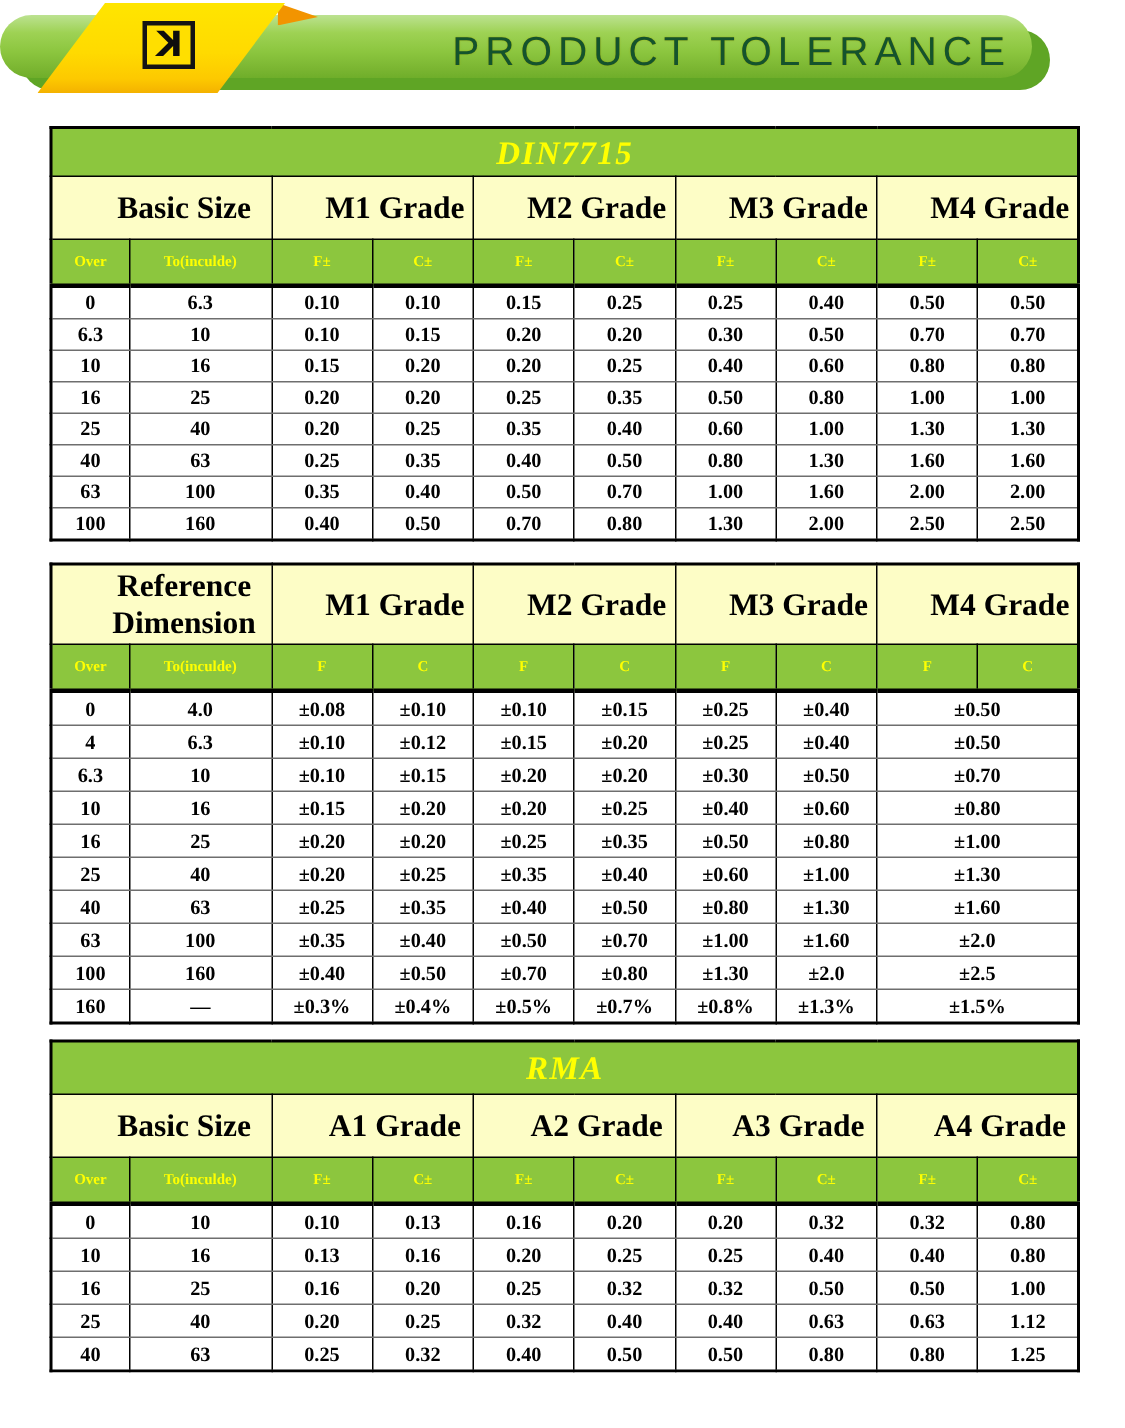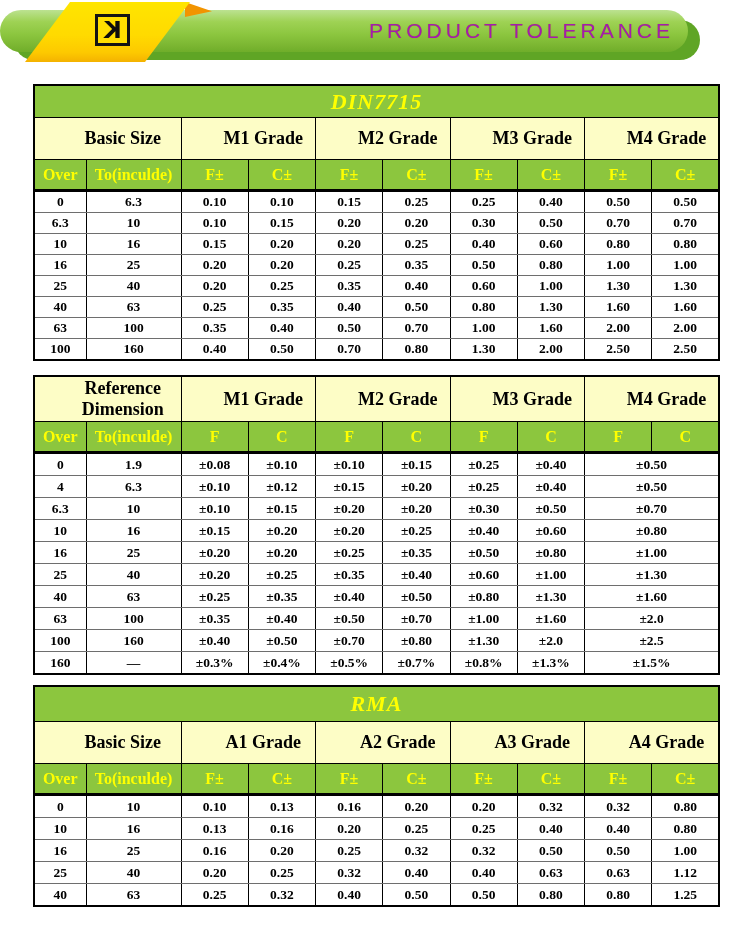--- a/index.html
+++ b/index.html
@@ -7,22 +7,22 @@
   .page{width:750px;position:relative;}
 
   
   .banner{position:relative;height:64px;width:750px;}
   .pill-shadow{position:absolute;left:14px;top:20px;width:686px;height:40px;
     border-radius:22px;background:#5fa525;z-index:1;}
   .pill{position:absolute;left:0;top:10px;width:688px;height:42px;border-radius:21px;
     background:linear-gradient(180deg,#bce291 0%,#9ed254 28%,#8cc63f 58%,#7ab531 86%,#6fae2a 100%);
     z-index:2;}
   .banner-title{position:absolute;top:19px;right:76px;z-index:3;
-    font-family:"Liberation Sans",sans-serif;font-size:21px;font-weight:400;
-    letter-spacing:4px;color:#a21caf;text-shadow:0 0 1px #9aa000;white-space:nowrap;}
+    font-family:"Liberation Sans",sans-serif;font-size:27px;font-weight:400;
+    letter-spacing:4px;color:#14532d;text-shadow:0 0 1px #9aa000;white-space:nowrap;}
   .ribbon-fold{position:absolute;left:185px;top:2px;width:27px;height:15px;
     background:#f29400;clip-path:polygon(0 0,100% 62%,0 100%);z-index:3;}
   .ribbon{position:absolute;left:0;top:0;width:230px;height:64px;z-index:4;
     background:linear-gradient(180deg,#ffe600 0%,#ffda00 55%,#fdc900 82%,#f2ad00 100%);
     clip-path:polygon(25px 62px,70px 2px,190px 2px,145px 62px);}
   .logo-box{position:absolute;left:95px;top:14px;width:35px;height:32px;z-index:5;
     background:#ffdf00;border:3px solid #141414;box-sizing:border-box;
     display:flex;align-items:center;justify-content:center;}
   .logo-k{font-family:"DejaVu Sans",sans-serif;font-weight:700;font-size:23px;
     color:#0d0d0d;line-height:1;transform:scaleX(-1);}
@@ -32,23 +32,23 @@
   table.tol-table{width:685px;border-collapse:collapse;table-layout:fixed;
     border:2px solid #000;font-family:"Liberation Serif",serif;font-weight:700;
     margin:0 0 14px 0;}
   table.t-rma{margin-bottom:0;}
   table.t-iso{margin-bottom:10px;}
   col.c-over{width:52px;} col.c-to{width:95px;} col.c-val{width:67.25px;}
 
   .title-row td{background:#8cc63e;color:#ffff00;font-size:22px;letter-spacing:1px;
     text-align:center;height:29px;border:1px solid #000;font-style:italic;}
   .t-rma .title-row td{height:32px;}
-  .group-row th{background:#fdfdc6;color:#000;font-size:18px;font-weight:700;
+  .group-row th{background:#fdfdc6;color:#000;font-size:21px;font-weight:700;
     text-align:center;height:39px;border:1px solid #000;padding-left:31px;}
-  .sub-row th{background:#8cc63e;color:#ffff00;font-size:16px;font-weight:700;
+  .sub-row th{background:#8cc63e;color:#ffff00;font-size:10px;font-weight:700;
     text-align:center;height:27px;border:1px solid #000;border-bottom:3px solid #000;font-family:Liberation Serif, serif;}
   tbody td{background:#fff;color:#000;text-align:center;font-size:13.5px;height:18px;
     border-left:1px solid #000;border-right:1px solid #000;
     border-top:1px solid #6e6e6e;border-bottom:1px solid #6e6e6e;}
   .t-iso tbody td,.t-rma tbody td{height:19px;}
 </style>
 </head>
 <body>
 
 <div class="page">
@@ -219,21 +219,21 @@
             <th>C</th>
             <th>F</th>
             <th>C</th>
             <th>F</th>
             <th>C</th>
           </tr>
       </thead>
       <tbody>
           <tr>
             <td>0</td>
-            <td>1.9</td>
+            <td>4.0</td>
             <td>±0.08</td>
             <td>±0.10</td>
             <td>±0.10</td>
             <td>±0.15</td>
             <td>±0.25</td>
             <td>±0.40</td>
             <td colspan="2">±0.50</td>
           </tr>
           <tr>
             <td>4</td>

